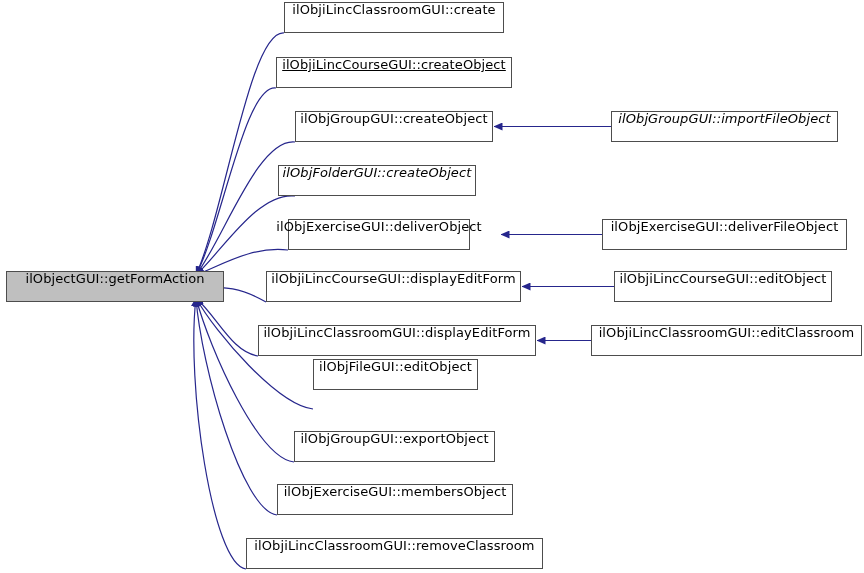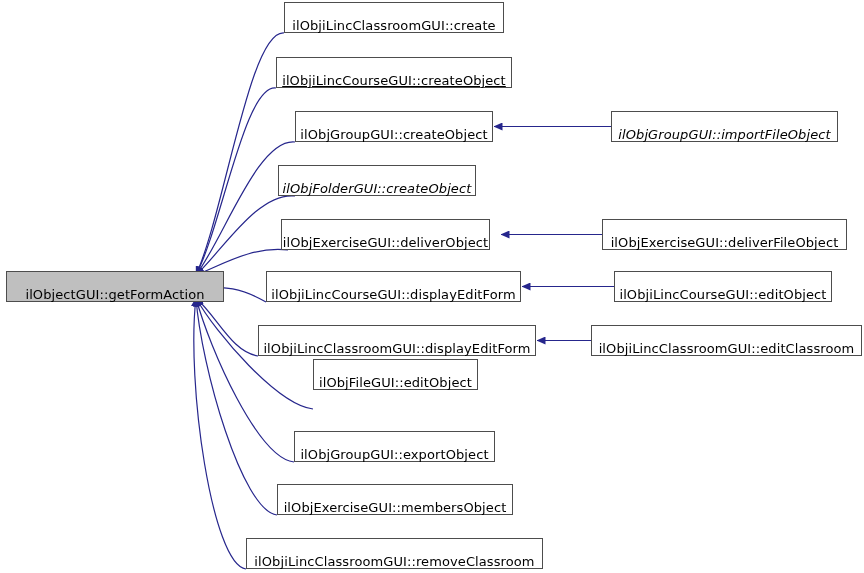--- a/index.html
+++ b/index.html
@@ -20,21 +20,21 @@
     left: 0;
     top: 0;
     width: 864px;
     height: 573px;
     pointer-events: none;
   }
   .node {
     position: absolute;
     box-sizing: border-box;
     display: flex;
-    align-items: flex-end;
+    align-items: flex-start;
     justify-content: center;
     border: 1px solid #4d4d4d;
     background: #ffffff;
     color: #000000;
     font-size: 13px;
     line-height: 1;
     white-space: nowrap;
     letter-spacing: 0.1px;
   }
   .node.root {
@@ -83,21 +83,21 @@
       </div>
       <div class="node" style="left: 276px; top: 57px; width: 236px; height: 31px; text-decoration: underline;">
         <span class="node-label">ilObjiLincCourseGUI::createObject</span>
       </div>
       <div class="node" style="left: 295px; top: 111px; width: 198px; height: 31px;">
         <span class="node-label">ilObjGroupGUI::createObject</span>
       </div>
       <div class="node" style="left: 278px; top: 165px; width: 198px; height: 31px; font-style: italic;">
         <span class="node-label">ilObjFolderGUI::createObject</span>
       </div>
-      <div class="node" style="left: 281px; top: 219px; width: 209px; height: 31px;">
+      <div class="node" style="left: 288px; top: 219px; width: 182px; height: 31px;">
         <span class="node-label">ilObjExerciseGUI::deliverObject</span>
       </div>
       <div class="node" style="left: 266px; top: 271px; width: 255px; height: 31px;">
         <span class="node-label">ilObjiLincCourseGUI::displayEditForm</span>
       </div>
       <div class="node" style="left: 258px; top: 325px; width: 278px; height: 31px;">
         <span class="node-label">ilObjiLincClassroomGUI::displayEditForm</span>
       </div>
       <div class="node" style="left: 313px; top: 359px; width: 165px; height: 31px;">
         <span class="node-label">ilObjFileGUI::editObject</span>

